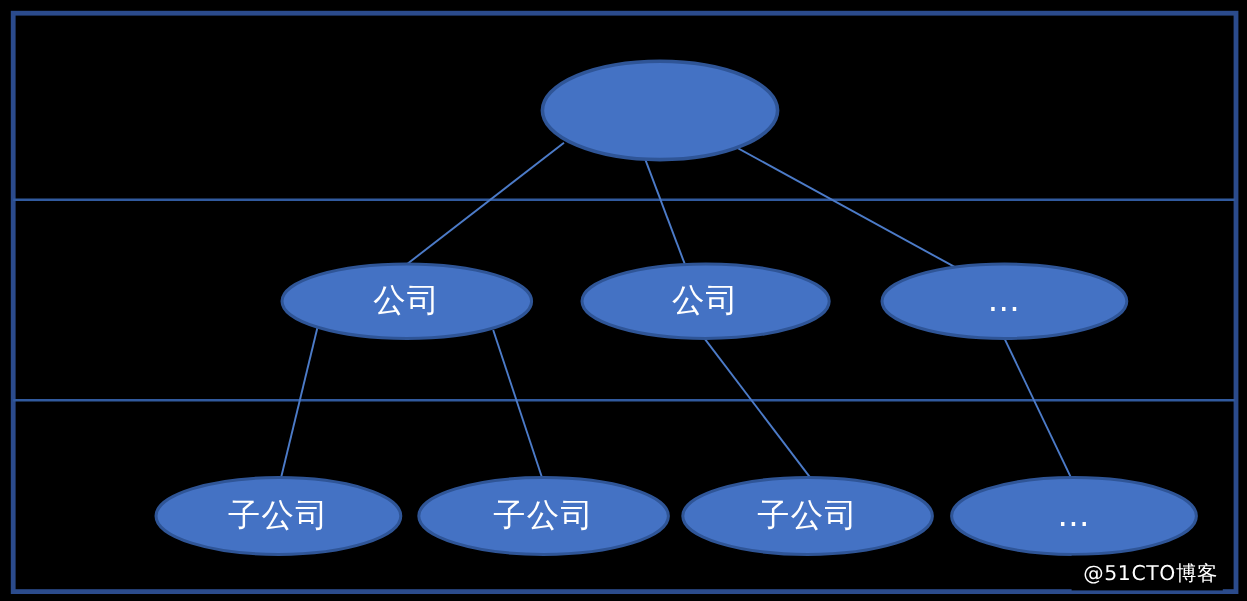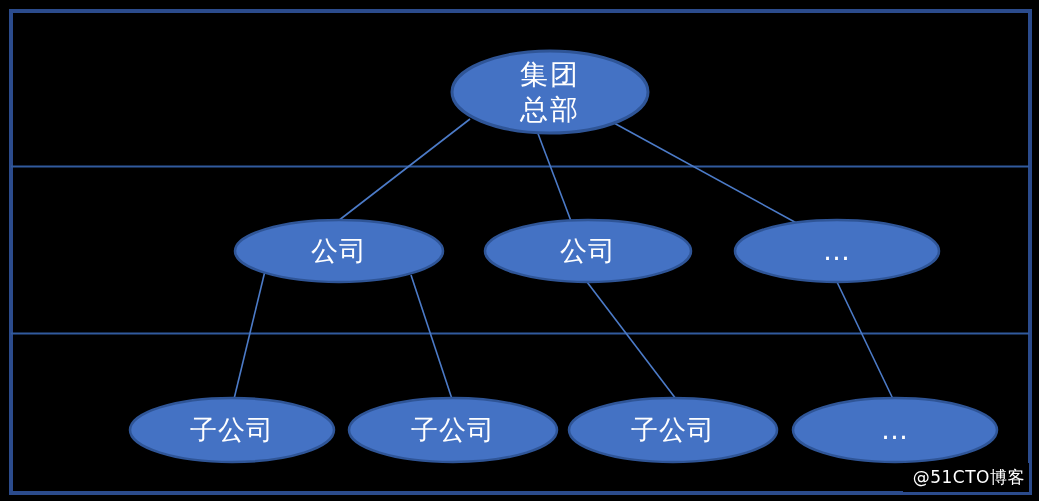--- a/index.html
+++ b/index.html
@@ -19,21 +19,21 @@
     justify-content:center;
     color:#ffffff;
     text-align:center;
     pointer-events:none;
     line-height:1.25;
   }
   .lvl1{font-size:28px;letter-spacing:2px;}
   .lvl2{font-size:27px;letter-spacing:1px;}
   .watermark{
     position:absolute;
-    right:10px;
+    right:20px;
     bottom:9px;
     background:#000000;
     color:#ffffff;
     font-size:17px;
     padding:3px 4px 3px 10px;
     z-index:5;
     letter-spacing:0.5px;
   }
 </style>
 </head>
@@ -63,24 +63,20 @@
       <ellipse cx="339" cy="251" rx="104" ry="31" stroke-width="2.5"></ellipse>
       <ellipse cx="588" cy="251" rx="103" ry="31" stroke-width="2.5"></ellipse>
       <ellipse cx="837" cy="251" rx="102" ry="31" stroke-width="2.5"></ellipse>
       <ellipse cx="232" cy="430" rx="102" ry="32" stroke-width="2.5"></ellipse>
       <ellipse cx="453" cy="430" rx="104" ry="32" stroke-width="2.5"></ellipse>
       <ellipse cx="673" cy="430" rx="104" ry="32" stroke-width="2.5"></ellipse>
       <ellipse cx="895" cy="430" rx="102" ry="32" stroke-width="2.5"></ellipse>
     </g>
   </svg>
 
-  <div class="node-label lvl1" style="left:452px;top:52px;width:196px;height:80px;">
-    <span>集团</span>
-    <span>总部</span>
-  </div>
 
   <div class="node-label lvl2" style="left:235px;top:221px;width:208px;height:60px;">公司</div>
   <div class="node-label lvl2" style="left:485px;top:221px;width:206px;height:60px;">公司</div>
   <div class="node-label lvl2" style="left:735px;top:221px;width:204px;height:60px;">…</div>
 
   <div class="node-label lvl2" style="left:130px;top:399px;width:204px;height:62px;">子公司</div>
   <div class="node-label lvl2" style="left:349px;top:399px;width:208px;height:62px;">子公司</div>
   <div class="node-label lvl2" style="left:569px;top:399px;width:208px;height:62px;">子公司</div>
   <div class="node-label lvl2" style="left:793px;top:399px;width:204px;height:62px;">…</div>
 

